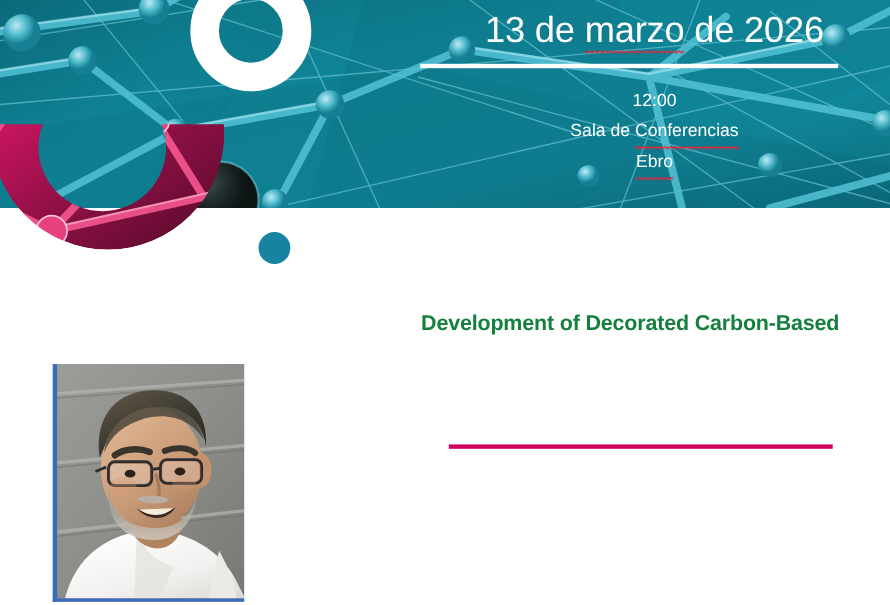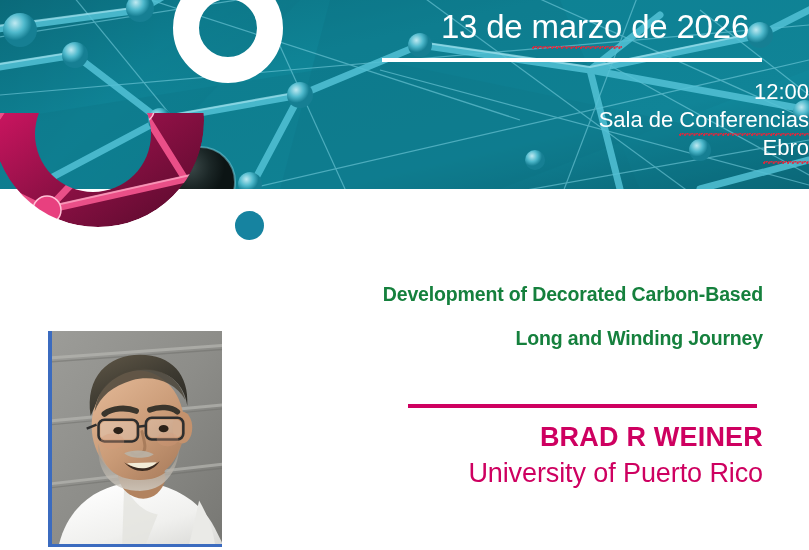--- a/index.html
+++ b/index.html
@@ -57,22 +57,22 @@
       radial-gradient(circle at 3.6px 0.4px, #e8253a 1.1px, rgba(232,37,58,0) 1.3px);
     background-size:4.8px 3px;
     background-repeat:repeat-x;
     opacity:.95;
   }
   .hdr-rule{
     position:absolute;left:1px;top:58px;width:380px;height:4px;background:#ffffff;
   }
   .venue{
     position:absolute;left:0;top:78px;width:428px;
-    font-size:22px;line-height:28px;font-weight:400;
-    text-align:right;
+    font-size:16px;line-height:28px;font-weight:400;
+    text-align:center;
   }
   .venue div{white-space:nowrap;}
 
   
   .talk-title{
     position:absolute;left:220px;top:272px;width:543px;
     text-align:right;color:#15803d;
     font-size:19.5px;font-weight:bold;line-height:44px;
     letter-spacing:-0.15px;
   }
@@ -272,29 +272,24 @@
 
     <div class="venue">
       <div>12:00</div>
       <div><span>Sala de </span><span class="sp">Conferencias</span></div>
       <div><span class="sp">Ebro</span></div>
     </div>
   </div>
 
   <div class="talk-title">
     <div>Development of Decorated Carbon-Based</div>
-    <div>Long and Winding Journey</div>
   </div>
 
   <div class="pink-rule"></div>
 
-  <div class="speaker-block">
-    <div class="speaker-name">BRAD R WEINER</div>
-    <div class="speaker-affil">University of Puerto Rico</div>
-  </div>
 
   <div class="photo">
     <svg viewBox="0 0 174 216" preserveAspectRatio="xMidYMid slice">
       <defs>
         <linearGradient id="wallG" x1="0" y1="0" x2="1" y2="1">
           <stop offset="0%" stop-color="#9c9c98"></stop>
           <stop offset="50%" stop-color="#8d8d89"></stop>
           <stop offset="100%" stop-color="#777773"></stop>
         </linearGradient>
         <linearGradient id="skinG" x1="0.2" y1="0" x2="0.9" y2="1">

